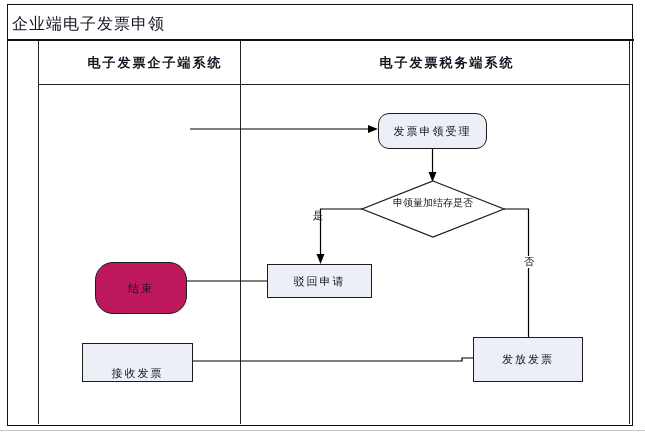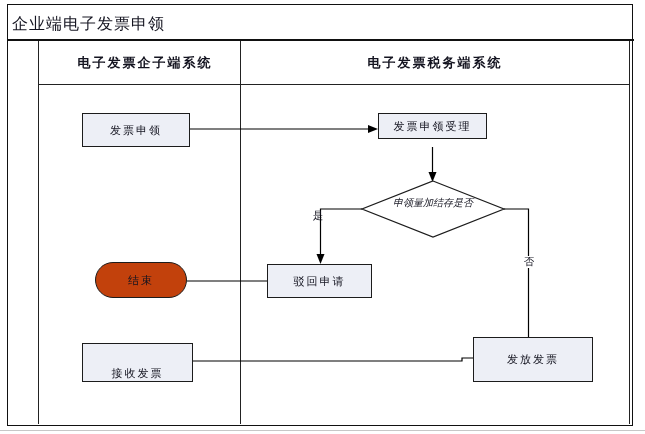--- a/index.html
+++ b/index.html
@@ -14,35 +14,35 @@
          letter-spacing:1px;line-height:26px;}
   .title-underline{left:7px;top:39px;width:627px;height:2px;background:#111;}
   .vline{width:1px;background:#222;}
   .hline{height:1px;background:#222;}
   .v-phase{left:38px;top:41px;height:383px;}
   .v-lane{left:240px;top:41px;height:383px;}
   .v-right{left:629px;top:41px;height:383px;}
   .header-underline{left:38px;top:84px;width:592px;}
   .lane-header{top:41px;height:43px;display:flex;align-items:center;justify-content:center;
                font-size:13px;font-weight:600;letter-spacing:2px;}
-  .lane1-header{left:44px;width:202px;}
-  .lane2-header{left:240px;width:390px;}
+  .lane1-header{left:54px;width:202px;}
+  .lane2-header{left:252px;width:390px;}
   
   .box{background:#edeff6;border:1.5px solid #1c1c1c;display:flex;align-items:center;
        justify-content:center;font-size:11px;letter-spacing:2px;box-sizing:border-box;}
   .b-apply{left:82px;top:113px;width:108px;height:34px;}
-  .b-accept{left:378px;top:113px;width:109px;height:26px;}
+  .b-accept{left:378px;top:113px;width:109px;height:36px;border-radius:11px;}
   .b-reject{left:267px;top:264px;width:105px;height:34px;}
   .b-receive{left:82px;top:343px;width:111px;height:39px;align-items:flex-end;}
-  .b-issue{left:473px;top:337px;width:120px;height:45px;}
-  .terminator{left:95px;top:262px;width:92px;height:36px;background:#c2410c;
+  .b-issue{left:473px;top:337px;width:110px;height:45px;}
+  .terminator{left:95px;top:262px;width:92px;height:52px;background:#be185d;
       border:1.3px solid #1c1c1c;border-radius:18px;display:flex;align-items:center;
       justify-content:center;font-size:11px;letter-spacing:2px;box-sizing:border-box;}
   .diamond-text{left:373px;top:196px;width:120px;height:28px;font-size:10px;
-      line-height:13.5px;text-align:center;font-style:italic;}
+      line-height:13.5px;text-align:center;}
   .edge-label{font-size:10.5px;line-height:12px;}
   .lbl-yes{left:310px;top:210px;width:16px;text-align:center;}
   .lbl-no{left:521px;top:256px;width:16px;text-align:center;background:#ffffff;}
   .svg-layer{left:0;top:0;width:645px;height:434px;pointer-events:none;}
   .screen-bottom-edge{left:0;top:430px;width:645px;height:1px;background:#c7c7c7;}
 </style>
 </head>
 <body>
 
 <div class="canvas">
@@ -70,23 +70,20 @@
     <polyline points="362,209 320.5,209 320.5,255" fill="none" stroke="#000" stroke-width="1.2"></polyline>
     <polygon points="320.5,264 316.5,254 324.5,254" fill="#000"></polygon>
 
     <line x1="187" y1="281" x2="267" y2="281" stroke="#000" stroke-width="1.2"></line>
 
     <polyline points="504,209 528.5,209 528.5,337" fill="none" stroke="#000" stroke-width="1.2"></polyline>
 
     <polyline points="473,358 462,358 462,361 193,361" fill="none" stroke="#000" stroke-width="1.2"></polyline>
   </svg>
 
-  <div class="abs box b-apply">
-    <span>发票申领</span>
-  </div>
   <div class="abs box b-accept">
     <span>发票申领受理</span>
   </div>
   <div class="abs diamond-text">
     <div>申领量加结存是否</div>
   </div>
   <div class="abs box b-reject">
     <span>驳回申请</span>
   </div>
   <div class="abs terminator">

